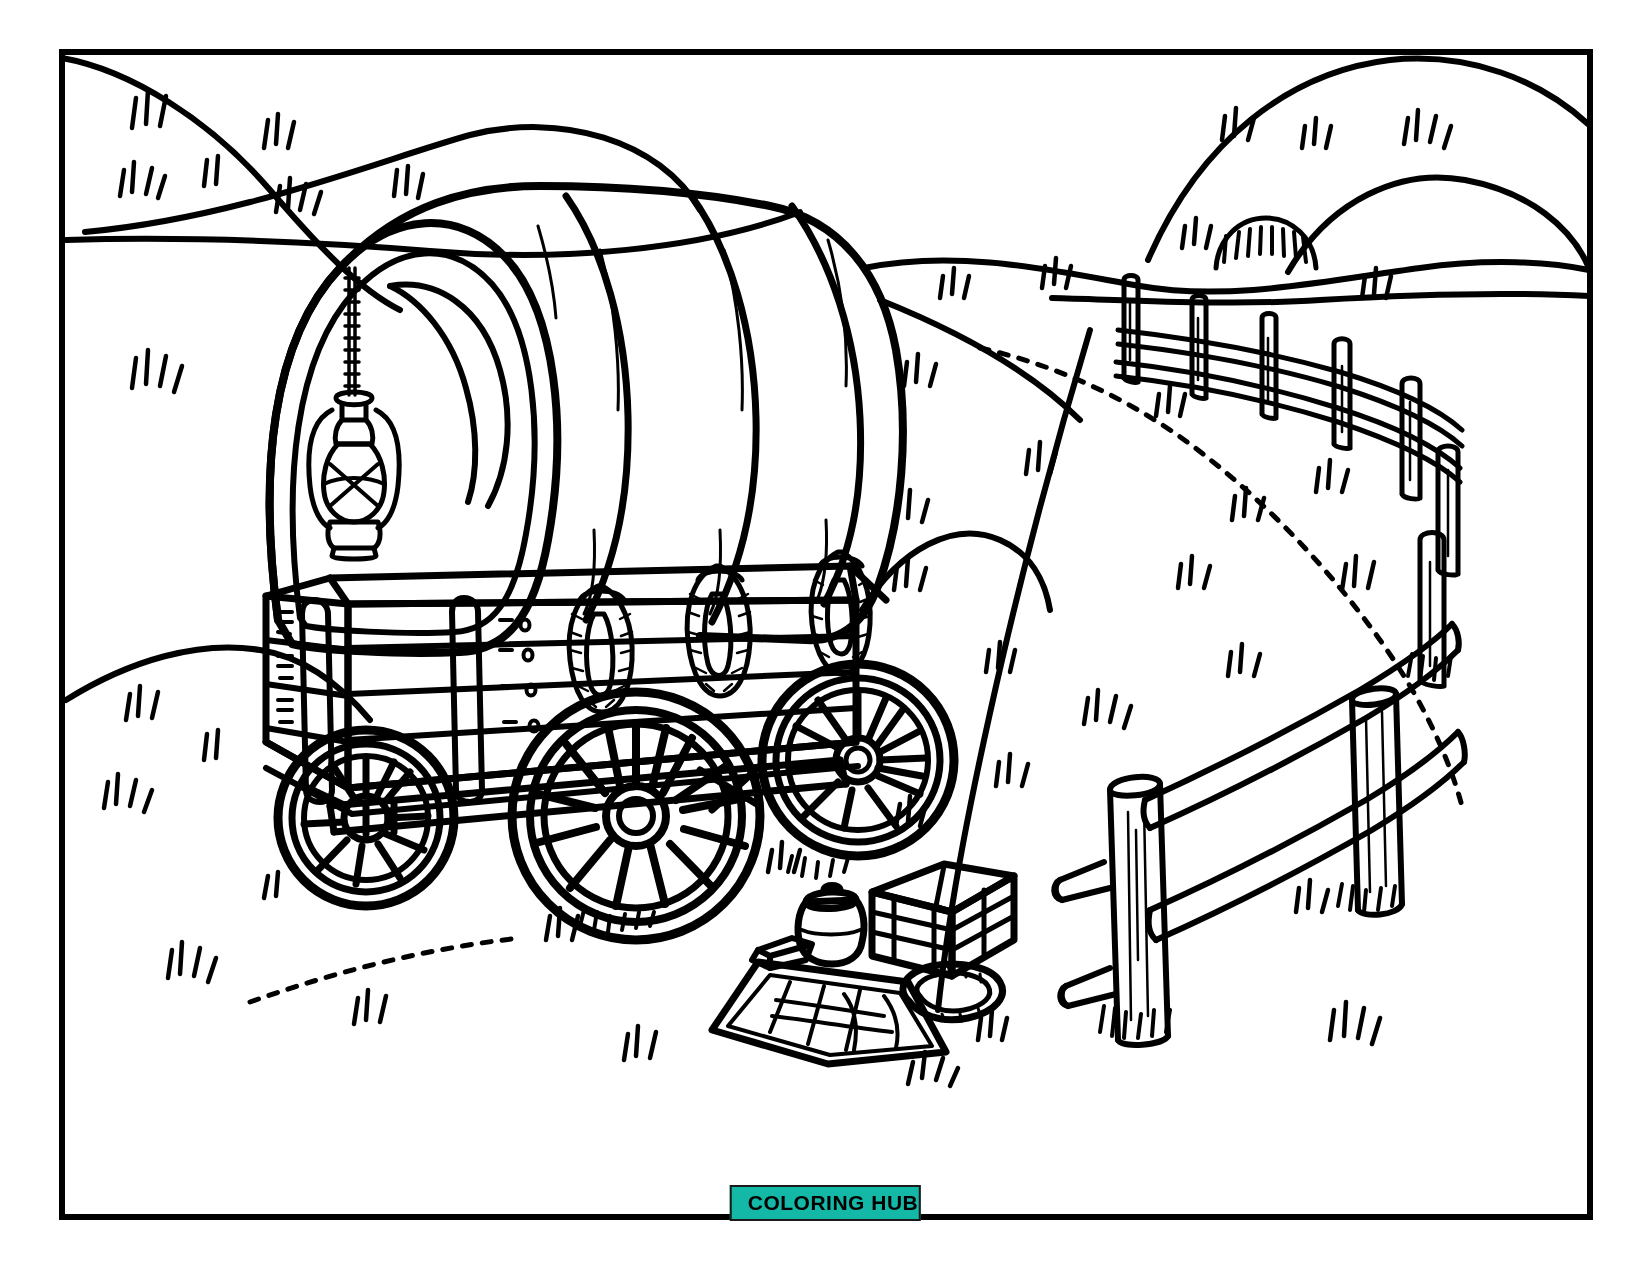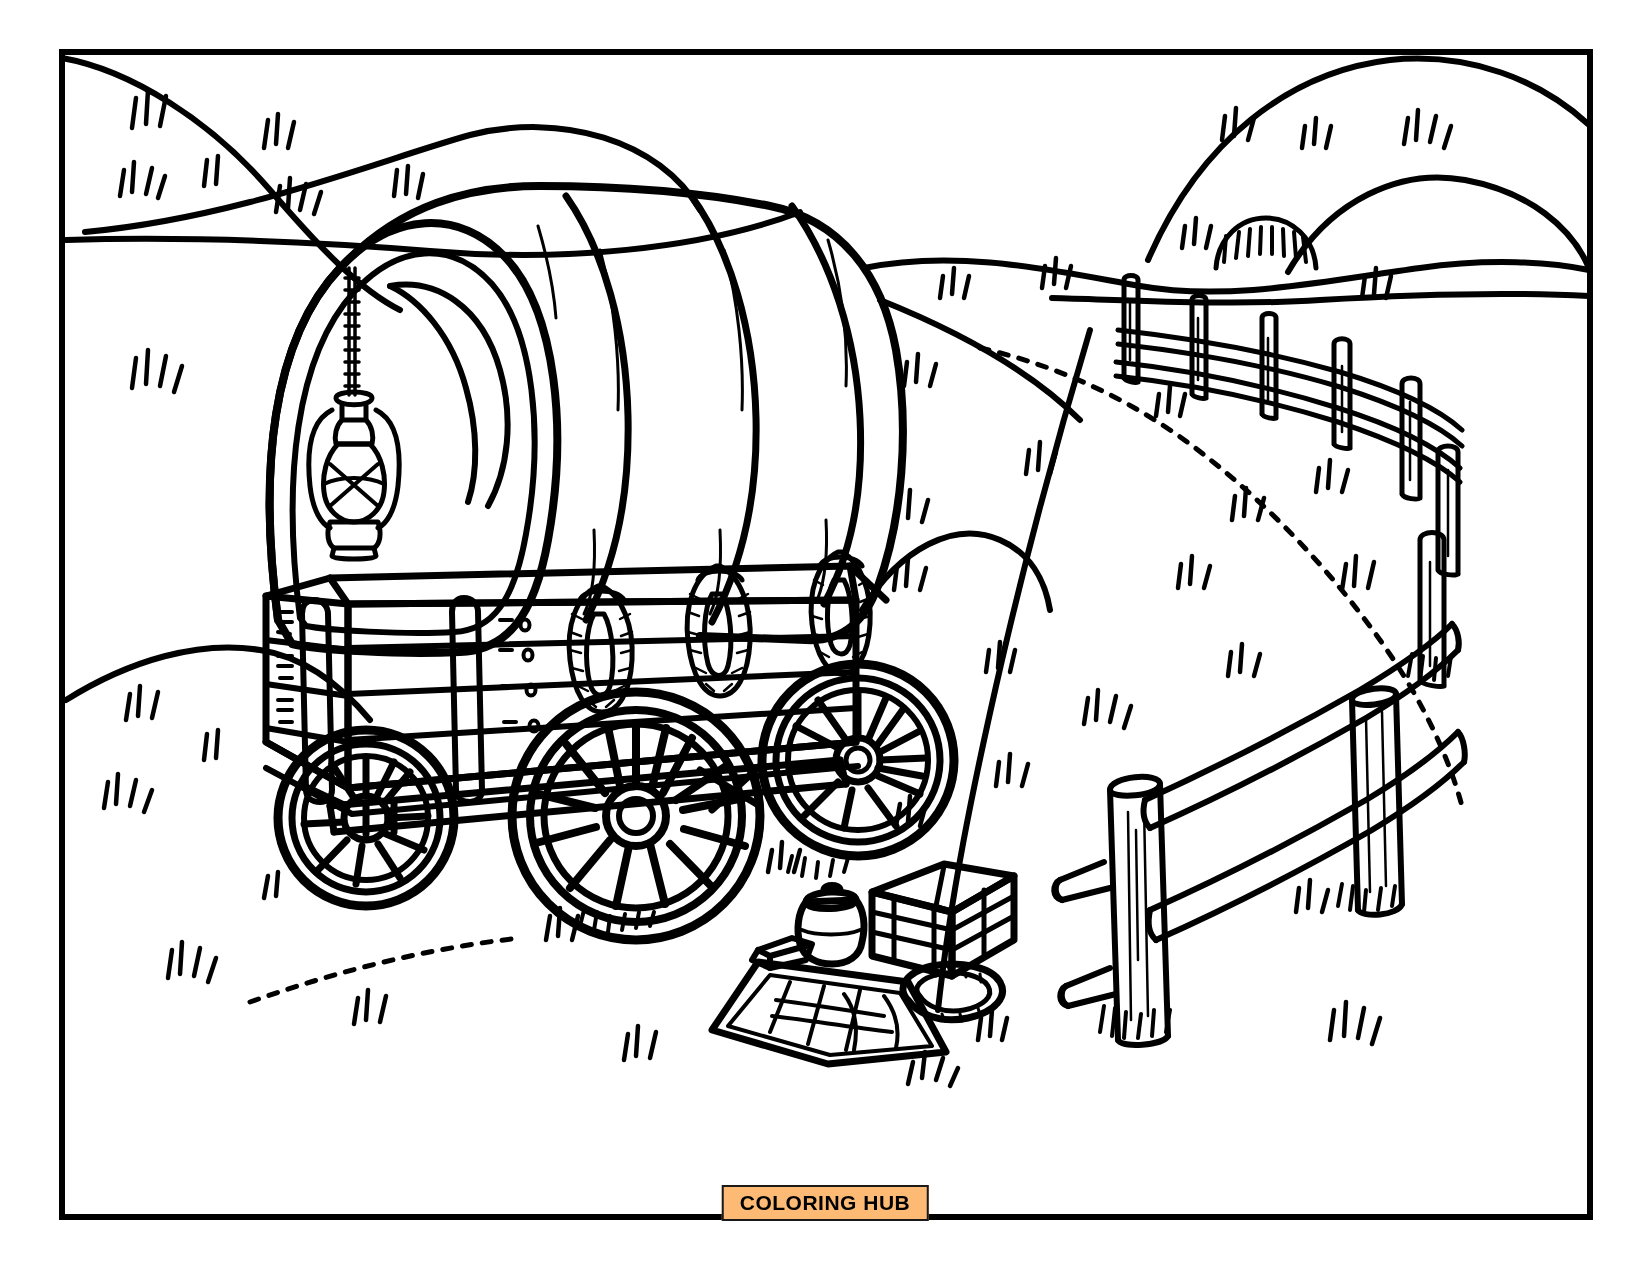--- a/index.html
+++ b/index.html
@@ -21,23 +21,23 @@
     position: absolute;
     inset: 0;
     width: 1650px;
     height: 1275px;
   }
   .logo-badge {
     position: absolute;
     left: 50%;
     transform: translateX(-50%);
     top: 1185px;
-    background: #fdba74;
+    background: #14b8a6;
     border: 2px solid #1a1a1a;
-    padding: 5px 16px 6px 16px;
+    padding: 5px 0 6px 16px;
     line-height: 1;
     z-index: 10;
   }
   .logo-text {
     font-family: "Liberation Sans", sans-serif;
     font-weight: bold;
     font-size: 21px;
     letter-spacing: 0.5px;
     color: #000000;
     white-space: nowrap;

